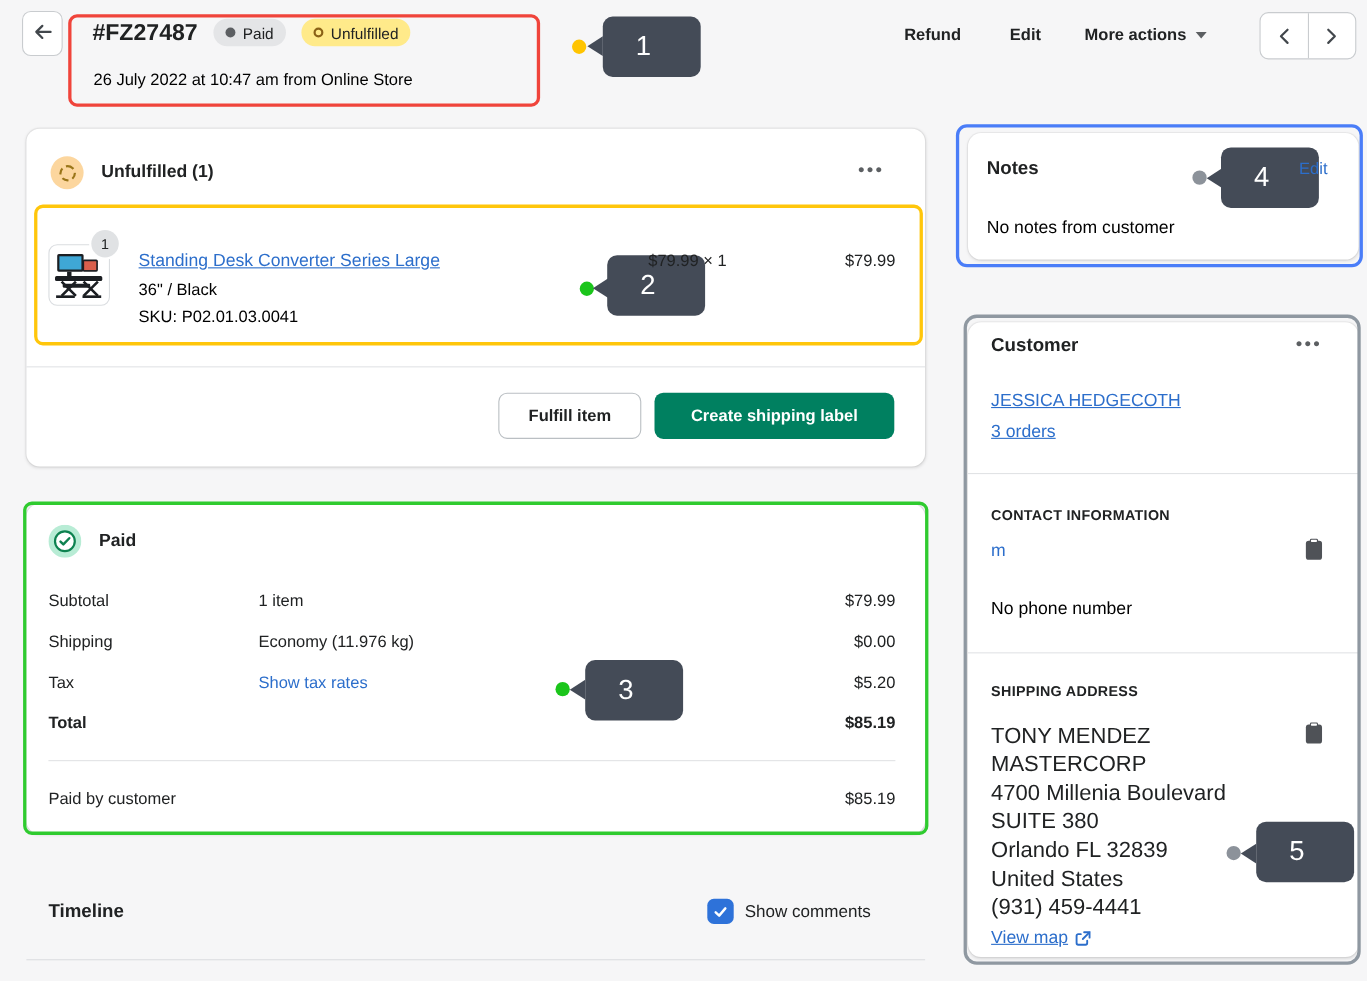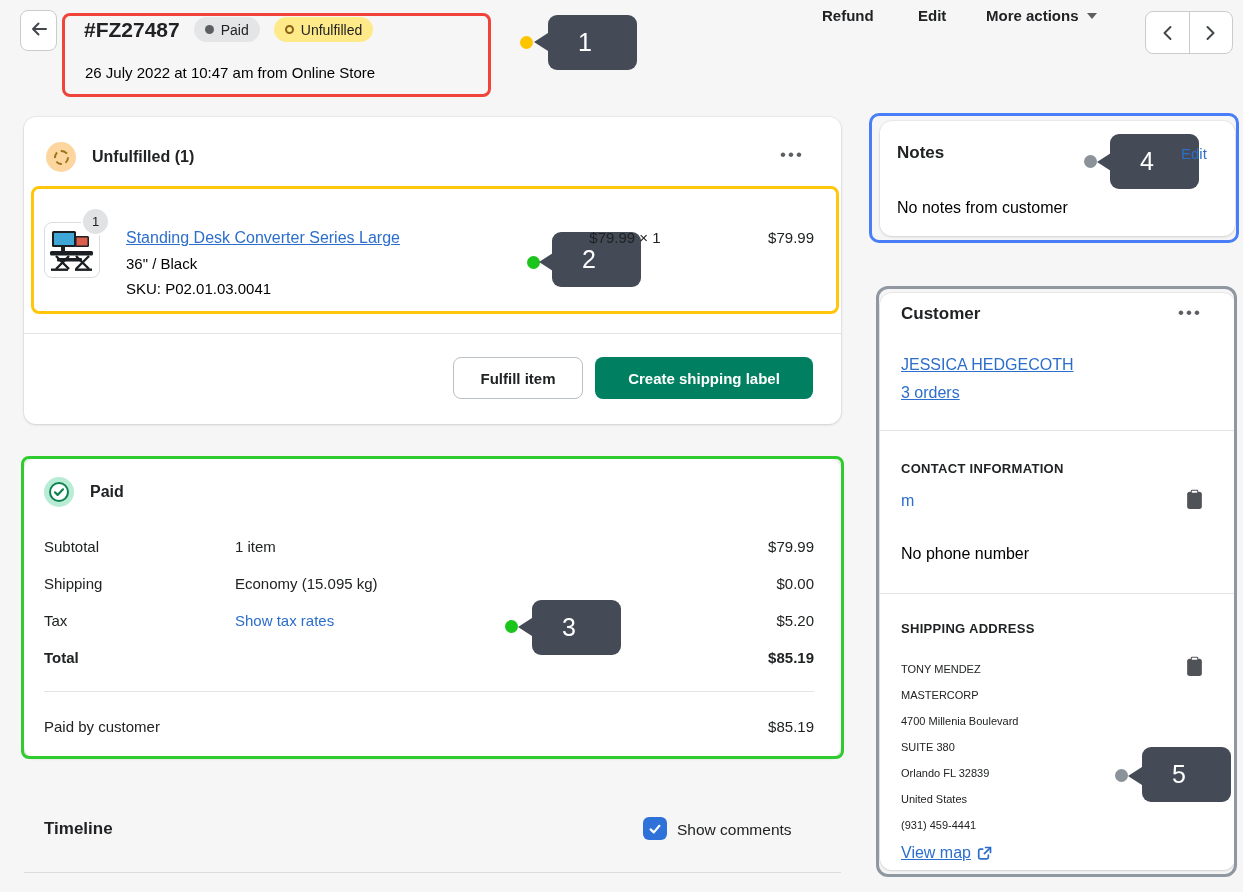--- a/index.html
+++ b/index.html
@@ -14,21 +14,21 @@
   .muted{color:#000000;}
   .link{color:#2C6ECB;text-decoration:none;cursor:pointer;}
   .link.u{text-decoration:underline;}
   .badge{display:inline-flex;align-items:center;gap:7px;height:25px;padding:0 11px;
          border-radius:13px;font-size:14px;color:#202223;}
   .badge-dot{width:9px;height:9px;border-radius:50%;background:#5C5F62;}
   .badge-ring{width:9px;height:9px;border-radius:50%;border:2.5px solid #8A6116;box-sizing:border-box;background:transparent;}
   .iconbtn{display:flex;align-items:center;justify-content:center;cursor:pointer;}
   .back-btn{position:absolute;left:20px;top:10px;width:37px;height:41px;background:#FFF;
             border:1px solid #C9CCCF;border-radius:8px;}
-  .hdr-action{position:absolute;top:7px;font-size:15px;font-weight:600;color:#202223;background:none;
+  .hdr-action{position:absolute;top:23px;font-size:15px;font-weight:600;color:#202223;background:none;
               border:none;cursor:pointer;font-family:inherit;display:flex;align-items:center;gap:8px;padding:0;}
   .caret{width:0;height:0;border-left:5px solid transparent;border-right:5px solid transparent;
          border-top:6px solid #5C5F62;display:inline-block;}
   .pager{position:absolute;left:1145px;top:11px;width:88px;height:43px;background:#FFF;
          border:1px solid #C9CCCF;border-radius:8px;display:flex;box-sizing:border-box;}
   .pager > div{flex:1;display:flex;align-items:center;justify-content:center;cursor:pointer;}
   .pager > div:first-child{border-right:1px solid #C9CCCF;}
   .ellipsis{font-size:17px;letter-spacing:2px;color:#5C5F62;cursor:pointer;background:none;border:none;font-family:inherit;}
   .divider{position:absolute;height:1px;background:#E1E3E5;}
   .btn{display:flex;align-items:center;justify-content:center;border-radius:8px;font-size:15px;
@@ -145,21 +145,21 @@
         <path d="M11 15.3 l2.6 2.6 L19 12.3" stroke="#0E8250" stroke-width="2.2" fill="none" stroke-linecap="round" stroke-linejoin="round"></path>
       </svg>
     </div>
     <div class="card-title abs" style="left:66px;top:25px;font-size:16px;">Paid</div>
 
     <div class="abs" style="left:20px;top:80px;">Subtotal</div>
     <div class="abs" style="left:211px;top:80px;">1 item</div>
     <div class="abs" style="left:690px;top:80px;width:100px;text-align:right;">$79.99</div>
 
     <div class="abs" style="left:20px;top:117px;">Shipping</div>
-    <div class="abs" style="left:211px;top:117px;">Economy (15.095 kg)</div>
+    <div class="abs" style="left:211px;top:117px;">Economy (11.976 kg)</div>
     <div class="abs" style="left:690px;top:117px;width:100px;text-align:right;">$0.00</div>
 
     <div class="abs" style="left:20px;top:154px;">Tax</div>
     <a class="abs link" style="left:211px;top:154px;">Show tax rates</a>
     <div class="abs" style="left:690px;top:154px;width:100px;text-align:right;">$5.20</div>
 
     <div class="abs" style="left:20px;top:191px;font-weight:700;">Total</div>
     <div class="abs" style="left:690px;top:191px;width:100px;text-align:right;font-weight:700;">$85.19</div>
 
     <div class="divider" style="left:20px;top:233px;width:770px;"></div>
@@ -208,21 +208,21 @@
     <div class="divider" style="left:0;top:300px;width:355px;"></div>
 
     <div class="subhead abs" style="left:21px;top:328px;">SHIPPING ADDRESS</div>
     <span class="clip-icon" style="left:306px;top:363px;">
       <svg width="17" height="21" viewBox="0 0 16 20">
           <rect x="1" y="2.5" width="14" height="16.5" rx="2.5" fill="#4F5257"></rect>
           <rect x="4.5" y="0.8" width="7" height="4.2" rx="1.2" fill="#4F5257"></rect>
           <rect x="5.4" y="1.7" width="5.2" height="1.9" rx="0.6" fill="#FFF"></rect>
         </svg>
     </span>
-    <div class="abs" style="left:21px;top:363px;font-size:11px;line-height:26px;">
+    <div class="abs" style="left:21px;top:363px;font-size:20px;line-height:26px;">
       <div>TONY MENDEZ</div>
       <div>MASTERCORP</div>
       <div>4700 Millenia Boulevard</div>
       <div>SUITE 380</div>
       <div>Orlando FL 32839</div>
       <div>United States</div>
       <div>(931) 459-4441</div>
     </div>
     <a class="abs link u" style="left:21px;top:551px;font-size:16px;display:flex;align-items:center;gap:6px;">
       <span>View map</span>

